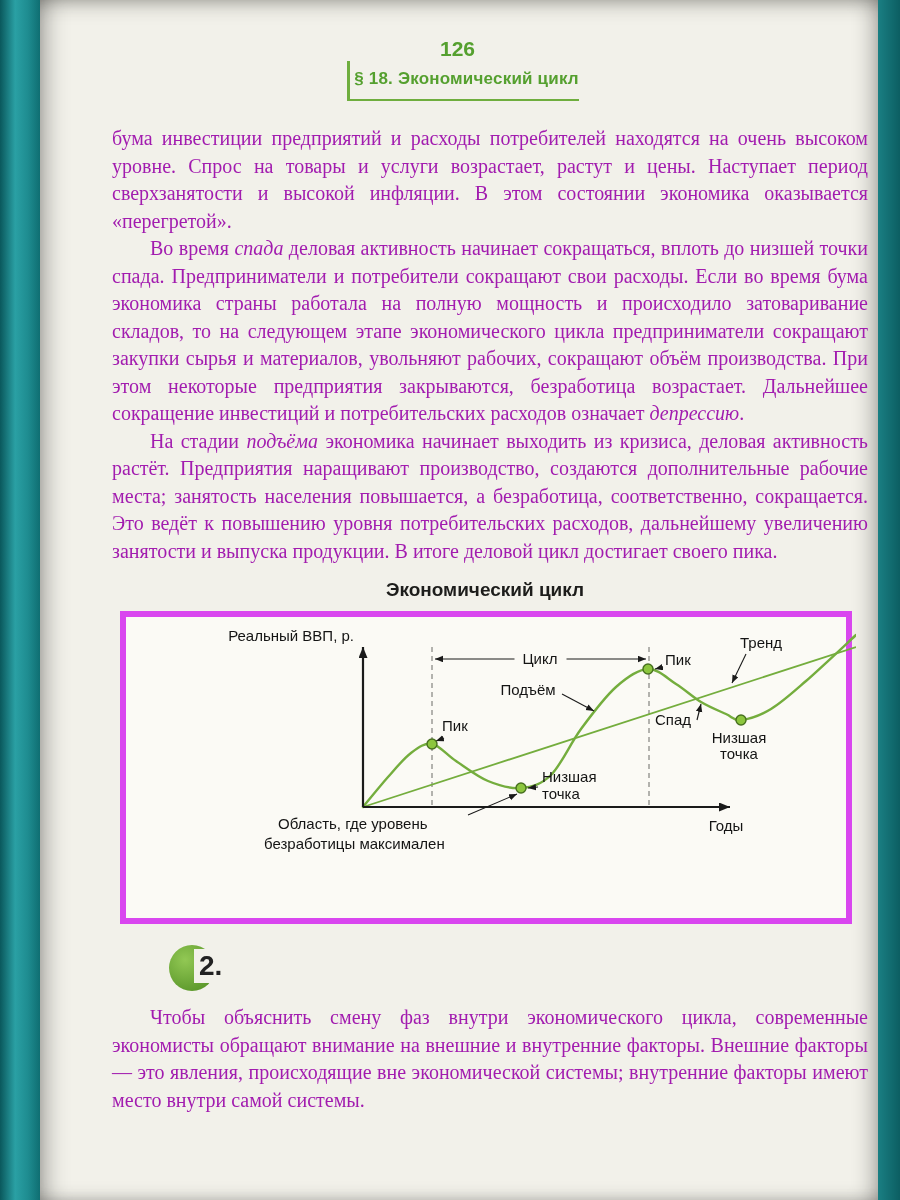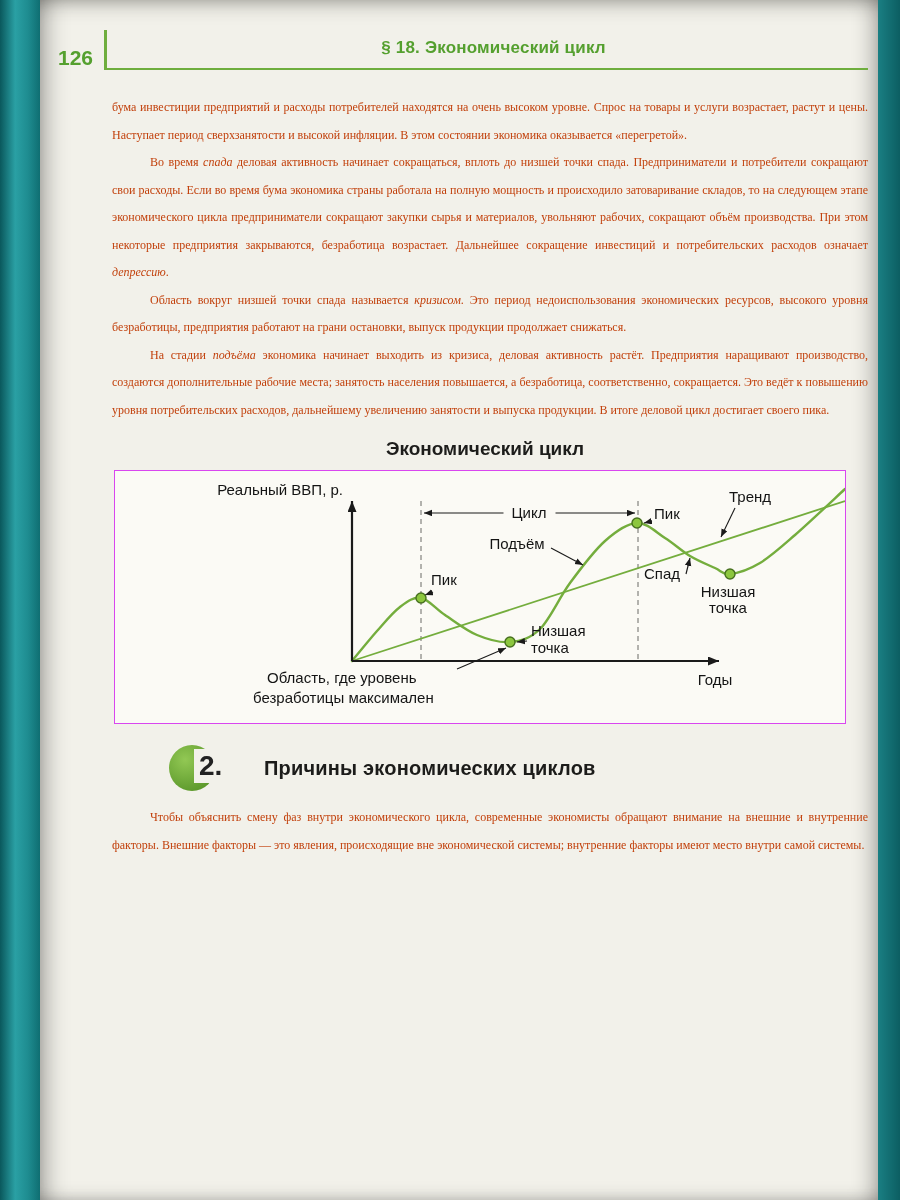--- a/index.html
+++ b/index.html
@@ -25,56 +25,56 @@
     position:absolute; left:40px; right:22px; top:0; bottom:0;
     background:var(--page_bg, #f2f1ea);
     box-shadow:
       inset 20px 0 24px -16px rgba(0,0,0,.38),
       inset -18px 0 22px -14px rgba(0,0,0,.33),
       inset 0 18px 20px -15px rgba(55,55,50,.38),
       inset 0 -14px 18px -14px rgba(55,55,50,.28);
     padding:30px 10px 0 72px;
   }
   
-  .header-row { display:flex; align-items:flex-end; margin-left:-54px; }
+  .header-row { display:flex; align-items:center; margin-left:-54px;flex-direction:column; }
   .pagenum {
     font-family:"Liberation Sans", sans-serif;
     font-weight:bold; font-size:21px; color:var(--accent_green,#55a02f);
     width:46px; padding-top:7px; text-align:left;
   }
   .header-right {
     flex:1;
     border-left:3px solid var(--rule_green,#6fae3e);
     border-bottom:2px solid var(--rule_green,#6fae3e);
-    padding:8px 0 10px 12px;
+    padding:8px 0 10px 4px;
     text-align:center;
   }
   .header-title {
     font-family:"Liberation Sans", sans-serif;
     font-weight:bold; font-size:17px; color:var(--accent_green,#55a02f);
     letter-spacing:.2px;
   }
   
   .bodytext { margin-top:24px; }
   .bodytext p, .section-para p {
-    font-size:12px; line-height:27.5px; text-align:justify;
-    color:#c2410c; hyphens:auto; -webkit-hyphens:auto;
+    font-size:20px; line-height:27.5px; text-align:justify;
+    color:#a21caf; hyphens:auto; -webkit-hyphens:auto;
   }
   .bodytext p.indent, .section-para p.indent { text-indent:38px; }
   .bodytext p.noindent { text-indent:0; }
   
   .fig-title {
     text-align:center; font-family:"Liberation Sans", sans-serif;
     font-weight:bold; font-size:19px; color:#1d1d1b;
     margin:14px 0 10px -10px;
   }
   .fig-box {
-    width:732px; margin-left:2px;
-    border:1px solid #d946ef; background:var(--fig_bg,#fbfaf5);
-    height:254px;
+    width:732px; margin-left:8px;
+    border:6px solid #d946ef; background:var(--fig_bg,#fbfaf5);
+    height:313px;
   }
   .fig-box svg { display:block; width:730px; height:252px; }
   
   .section-head { display:flex; align-items:center; margin:20px 0 12px 0; }
   .badge { position:relative; width:48px; height:48px; margin-left:56px; flex:none; }
   .badge-circle {
     position:absolute; left:1px; top:1px; width:46px; height:46px; border-radius:50%;
     background:radial-gradient(circle at 35% 32%, #92c854, #609c2e 72%, #4f8a24);
   }
   .badge-num {
@@ -104,21 +104,20 @@
       <div class="header-title">
         <span>§ 18.</span>
         <span>Экономический цикл</span>
       </div>
     </div>
   </div>
 
   <div class="bodytext" id="body-paragraphs">
       <p class="noindent"><span>бума инвестиции предприятий и расходы потребителей находятся на очень высоком уровне. Спрос на товары и услуги возрастает, растут и цены. Наступает период сверхзанятости и высокой инфляции. В этом состоянии экономика оказывается «перегретой».</span></p>
       <p class="indent"><span>Во время </span><i>спада</i><span> деловая активность начинает сокращаться, вплоть до низшей точки спада. Предприниматели и потребители сокращают свои расходы. Если во время бума экономика страны работала на полную мощность и происходило затоваривание складов, то на следующем этапе экономического цикла предприниматели сокращают закупки сырья и материалов, увольняют рабочих, сокращают объём производства. При этом некоторые предприятия закрываются, безработица возрастает. Дальнейшее сокращение инвестиций и потребительских расходов означает </span><i>депрессию</i><span>.</span></p>
-      <p class="indent"><span>Область вокруг низшей точки спада называется </span><i>кризисом</i><span>. Это период недоиспользования экономических ресурсов, высокого уровня безработицы, предприятия работают на грани остановки, выпуск продукции продолжает снижаться.</span></p>
       <p class="indent"><span>На стадии </span><i>подъёма</i><span> экономика начинает выходить из кризиса, деловая активность растёт. Предприятия наращивают производство, создаются дополнительные рабочие места; занятость населения повышается, а безработица, соответственно, сокращается. Это ведёт к повышению уровня потребительских расходов, дальнейшему увеличению занятости и выпуска продукции. В итоге деловой цикл достигает своего пика.</span></p>
     </div>
 
   <div class="fig-title">Экономический цикл</div>
 
   <div class="fig-box">
     <svg id="cycle-chart" viewBox="0 0 730 252">
         <defs>
           <marker id="ax" orient="auto-start-reverse" markerUnits="userSpaceOnUse" markerWidth="13" markerHeight="11" refX="11" refY="4.5">
             <path d="M0,0 L11,4.5 L0,9 z" fill="#1a1a1a"></path>
@@ -161,20 +160,19 @@
         <text x="152" y="212" text-anchor="start" font-size="15" font-family="Liberation Sans, sans-serif" fill="#141414">Область, где уровень</text>
         <text x="138" y="232" text-anchor="start" font-size="15" font-family="Liberation Sans, sans-serif" fill="#141414">безработицы максимален</text>
       </svg>
   </div>
 
   <div class="section-head">
     <div class="badge">
       <div class="badge-circle"></div>
       <div class="badge-num">2.</div>
     </div>
-    <div class="section-title">Причины экономических циклов</div>
   </div>
 
   <div class="section-para" id="section-paragraphs">
       <p class="indent"><span>Чтобы объяснить смену фаз внутри экономического цикла, современные экономисты обращают внимание на внешние и внутренние факторы. Внешние факторы — это явления, происходящие вне экономической системы; внутренние факторы имеют место внутри самой системы.</span></p>
     </div>
 
 </div>
 
 </body></html>

